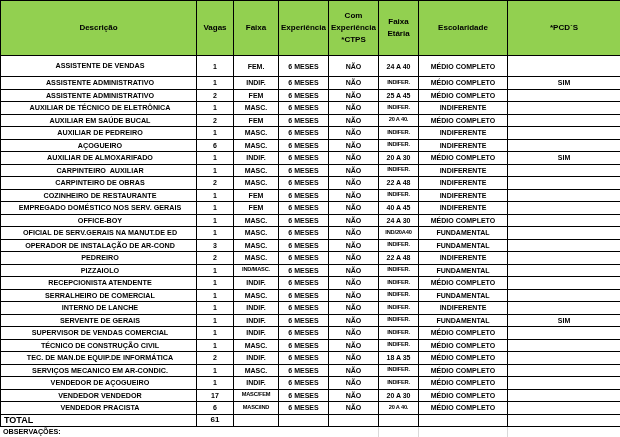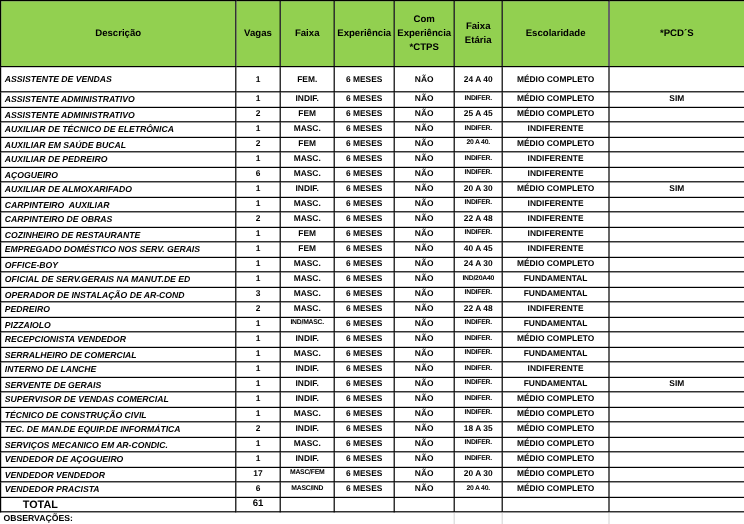--- a/index.html
+++ b/index.html
@@ -24,24 +24,24 @@
   thead th{
     height:54px;background:#92D050;
     font-size:8px;font-weight:bold;text-align:center;vertical-align:middle;
     white-space:pre-line;line-height:1.5;
   }
   tbody td{
     height:11.5px;font-size:7px;font-weight:bold;line-height:1;
     text-align:center;vertical-align:middle;white-space:pre;
   }
   tbody tr.first td{height:20px;}
-  td.col-descricao{text-align:left;padding-left:3px;font-size:7.2px;font-style:italic;}
+  td.col-descricao{text-align:center;padding-left:3px;font-size:7.2px;}
   td.tiny{font-size:5.7px;letter-spacing:-0.2px;}
   tr.total-row td{height:11px;font-size:8px;font-weight:bold;}
-  tr.total-row td.total-label{text-align:left;padding-left:18px;font-size:9px;}
+  tr.total-row td.total-label{text-align:left;padding-left:3px;font-size:9px;}
 
   .obs-section{
     position:relative;width:620px;height:35px;
   }
   .obs-grid-v{
     position:absolute;top:0;height:100%;width:1px;background:#d9d9d9;
   }
   .obs-row{
     position:relative;height:11.2px;border-bottom:1px solid #d9d9d9;
     font-size:7.2px;font-weight:bold;line-height:10px;padding-left:3px;
@@ -242,21 +242,21 @@
         <td class="col-descricao">PIZZAIOLO</td>
         <td class="col-vagas">1</td>
         <td class="col-sexo tiny">IND/MASC.</td>
         <td class="col-experiencia">6 MESES</td>
         <td class="col-ctps">NÃO</td>
         <td class="col-faixa tiny">INDIFER.</td>
         <td class="col-escolaridade">FUNDAMENTAL</td>
         <td class="col-pcds"></td>
       </tr>
       <tr>
-        <td class="col-descricao">RECEPCIONISTA VENDEDOR</td>
+        <td class="col-descricao">RECEPCIONISTA ATENDENTE</td>
         <td class="col-vagas">1</td>
         <td class="col-sexo">INDIF.</td>
         <td class="col-experiencia">6 MESES</td>
         <td class="col-ctps">NÃO</td>
         <td class="col-faixa tiny">INDIFER.</td>
         <td class="col-escolaridade">MÉDIO COMPLETO</td>
         <td class="col-pcds"></td>
       </tr>
       <tr>
         <td class="col-descricao">SERRALHEIRO DE COMERCIAL</td>

